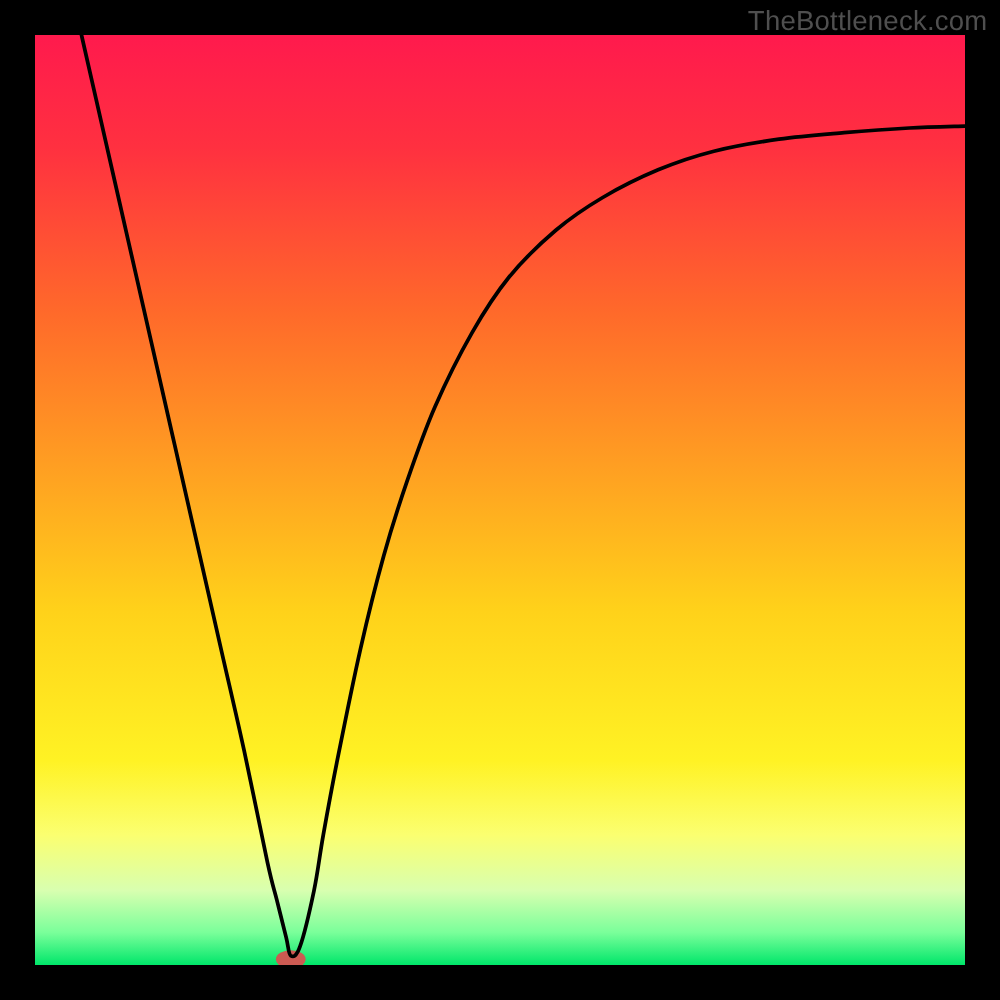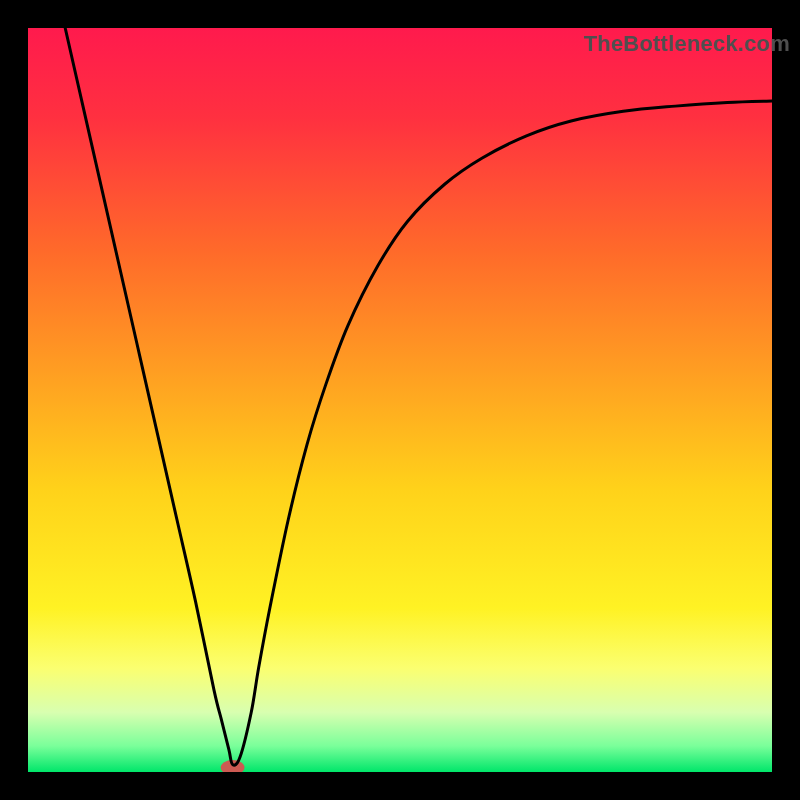--- a/index.html
+++ b/index.html
@@ -25,23 +25,22 @@
     top: 0;
     width: 744px;
     height: 744px;
   }
   .watermark {
     position: absolute;
     top: 4px;
     right: 10px;
     color: #4f4f4f;
     font-size: 22px;
-    font-weight: 700;
+    font-weight: 400;
     letter-spacing: 0.2px;
-    margin-top: 27px;
   }
   svg {
     display: block;
   }
 </style>
 </head>
 <body>
 
 <div class="frame">
   <svg class="plot" viewBox="0 0 744 744">

